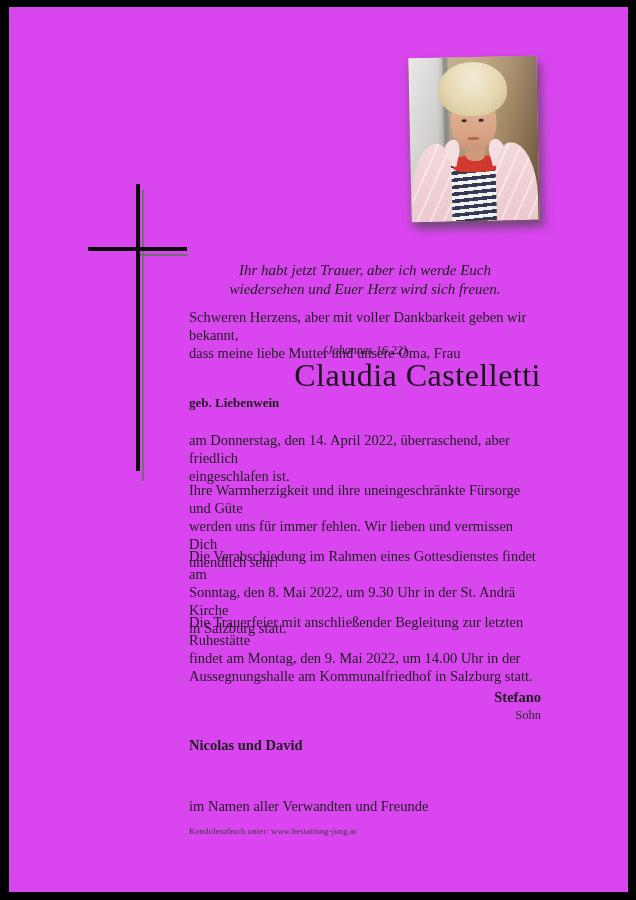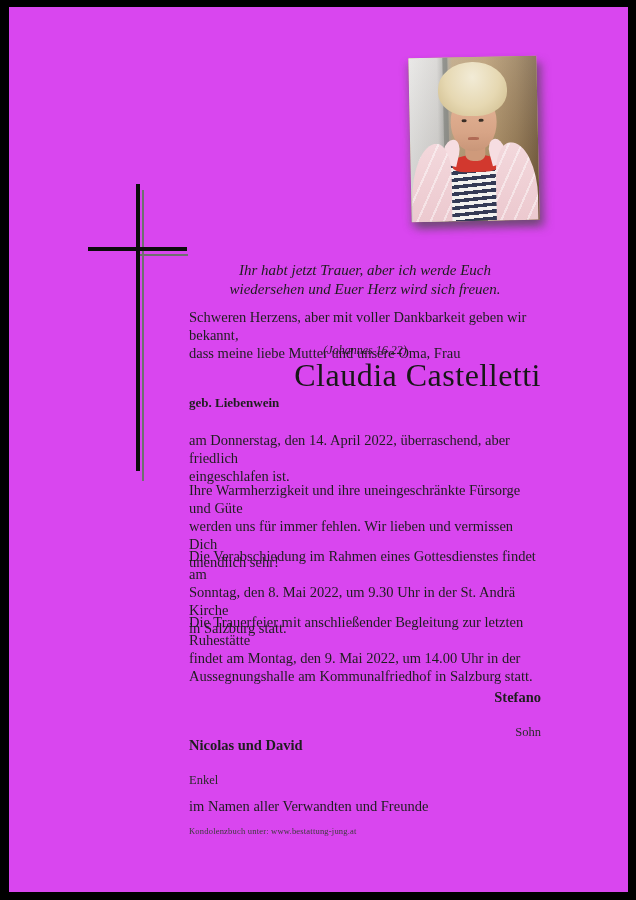--- a/index.html
+++ b/index.html
@@ -59,21 +59,21 @@
   .quote{top:234px;text-align:center;font-style:italic;font-size:15px;line-height:19.5px;white-space:pre-line;}
   .quote-ref{margin-top:22px;font-size:12px;}
   .intro{top:301px;}
   .name{top:350px;font-size:32px;line-height:36px;font-weight:400;margin:0;letter-spacing:0.5px;color:#171717;text-align:right;}
   .maiden{top:388px;font-size:13px;font-weight:700;}
   .death{top:424px;}
   .tribute{top:474px;}
   .service{top:540px;}
   .funeral{top:606px;}
   .mourner .m-name{font-size:14.5px;font-weight:700;line-height:16px;}
-  .mourner .m-rel{font-size:12.5px;line-height:14px;margin-top:20px;color:#2a2a2a;}
+  .mourner .m-rel{font-size:12.5px;line-height:14px;margin-top:3px;color:#2a2a2a;}
   .m1{top:682px;text-align:right;} .m2{top:730px;}
   .closing{top:790px;}
   .footer{top:819px;font-size:8.5px;line-height:10px;color:#3a3a3a;letter-spacing:0.2px;}
 </style>
 </head>
 <body>
 
 <div class="page">
 
   <div>
@@ -126,20 +126,19 @@
   <p class="blk para funeral">Die Trauerfeier mit anschließender Begleitung zur letzten Ruhestätte
 findet am Montag, den 9. Mai 2022, um 14.00 Uhr in der
 Aussegnungshalle am Kommunalfriedhof in Salzburg statt.</p>
 
   <div class="blk mourner m1">
     <div class="m-name">Stefano</div>
     <div class="m-rel">Sohn</div>
   </div>
   <div class="blk mourner m2">
     <div class="m-name">Nicolas und David</div>
-    <div class="m-rel">Enkel</div>
   </div>
 
   <p class="blk para closing">im Namen aller Verwandten und Freunde</p>
 
   <div class="blk footer">Kondolenzbuch unter: www.bestattung-jung.at</div>
 
 </div>
 
 </body></html>

